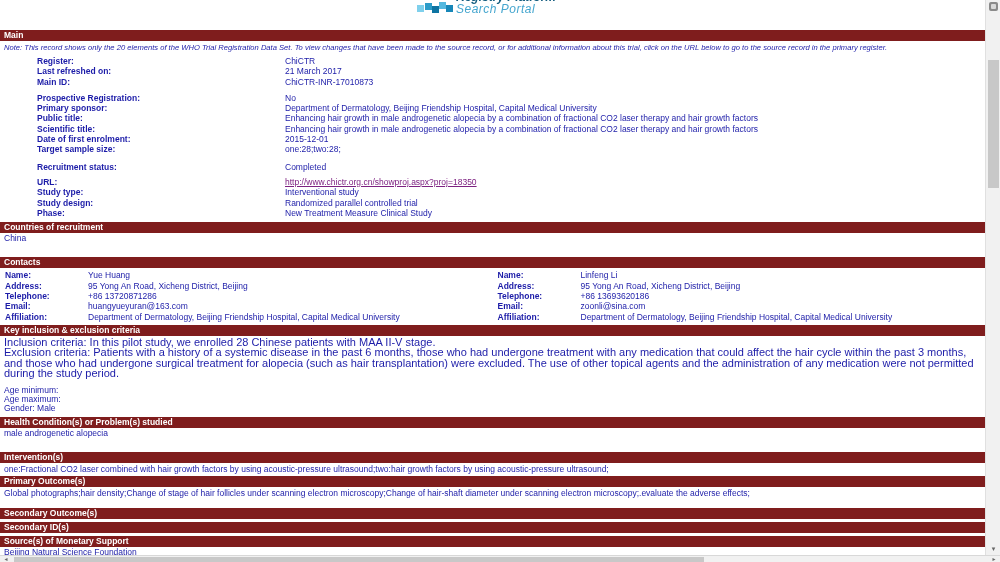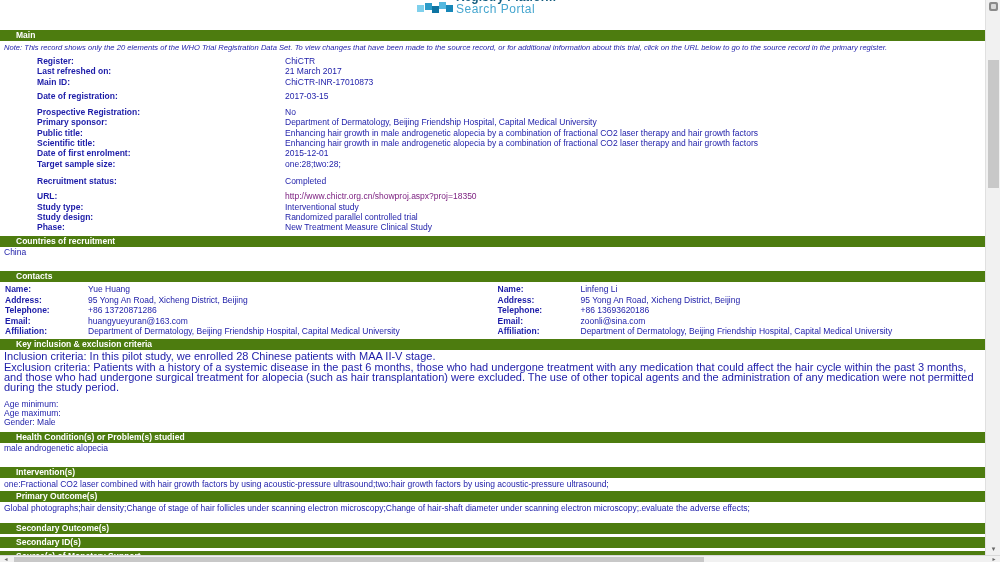--- a/index.html
+++ b/index.html
@@ -2,44 +2,44 @@
 <html><head>
 <meta charset="utf-8">
 <style>
   * { margin:0; padding:0; box-sizing:border-box; }
   html,body { width:1000px; height:562px; overflow:hidden; background:#ffffff;
               font-family:"Liberation Sans","DejaVu Sans",sans-serif; }
   #page { position:relative; width:1000px; height:562px; background:#fff; }
   #content { position:absolute; left:0; top:0; width:985px; height:555px; overflow:hidden; }
 
   
-  .top-area { position:relative; height:18px; overflow:hidden; background:#fff; }
+  .top-area { position:relative; height:18px; overflow:hidden; background:#fff;font-style:italic; }
   .logo-blocks { position:absolute; left:417px; top:1px; width:36px; height:14px; }
   .logo-blocks .blk { position:absolute; width:7px; height:7px; }
   .logo-text { position:absolute; left:456px; top:-9px; line-height:12px; white-space:nowrap; }
   .logo-line1 { font-size:12px; font-weight:bold; color:#155E80; }
   .logo-line2 { font-size:12px; color:#45A6CF; letter-spacing:0.5px; }
 
   
   .navbar { position:relative; height:13px; background:#D3D3D3; border-top:1px solid #c2c2c2; border-bottom:1px solid #c6c6c6; }
   .nav-item { position:absolute; top:1px; font-size:8.5px; color:#2233AE; text-decoration:none; cursor:pointer; line-height:11px; }
   .nav-bullet { position:absolute; top:2px; font-size:6.5px; color:#222; line-height:10px; }
 
   
-  .secbar { height:11px; line-height:11px; background:#4d7c0f; color:#fff; font-size:8.5px; font-weight:bold; padding-left:16px; margin-top:1px; }
+  .secbar { height:11px; line-height:11px; background:#7f1d1d; color:#fff; font-size:8.5px; font-weight:bold; padding-left:4px; margin-top:1px; }
   .spacer11 { height:11px; }
 
   .note { font-size:7.6px; font-style:italic; color:#1C1CA8; padding:2px 0 0 4px; line-height:10px; }
 
   
   .fields { padding-top:3px; }
   .frow { position:relative; height:10.3px; line-height:10.3px; font-size:8.5px; color:#1C1CA8; white-space:nowrap; }
   .flabel { position:absolute; left:5px; font-weight:bold;margin-left:32px; }
   .fvalue { position:absolute; left:285px; }
-  .fvalue a { color:#7D2181; cursor:pointer; }
+  .fvalue a { color:#7D2181; text-decoration:underline; cursor:pointer; }
   .gap4 { margin-top:4px; } .gap5 { margin-top:5px; } .gap6 { margin-top:6px; }
 
   .plainrow { height:23px; line-height:11px; font-size:8.5px; color:#1C1CA8; padding-left:4px; }
 
   
   .contacts { display:flex; padding:2px 0 2px 0; }
   .ccol { width:493px; position:relative; }
   .crow { position:relative; height:10.4px; line-height:10.4px; font-size:8.5px; color:#1C1CA8; white-space:nowrap; }
   .clabel { position:absolute; left:5px; font-weight:bold; }
   .cvalue { position:absolute; left:88px; }
@@ -95,24 +95,20 @@
         <span class="fvalue">ChiCTR</span>
       </div>
       <div class="frow">
         <span class="flabel">Last refreshed on:</span>
         <span class="fvalue">21 March 2017</span>
       </div>
       <div class="frow">
         <span class="flabel">Main ID:</span>
         <span class="fvalue">ChiCTR-INR-17010873</span>
       </div>
-      <div class="frow gap4">
-        <span class="flabel">Date of registration:</span>
-        <span class="fvalue">2017-03-15</span>
-      </div>
       <div class="frow gap6">
         <span class="flabel">Prospective Registration:</span>
         <span class="fvalue">No</span>
       </div>
       <div class="frow">
         <span class="flabel">Primary sponsor:</span>
         <span class="fvalue">Department of Dermatology, Beijing Friendship Hospital, Capital Medical University</span>
       </div>
       <div class="frow">
         <span class="flabel">Public title:</span>

